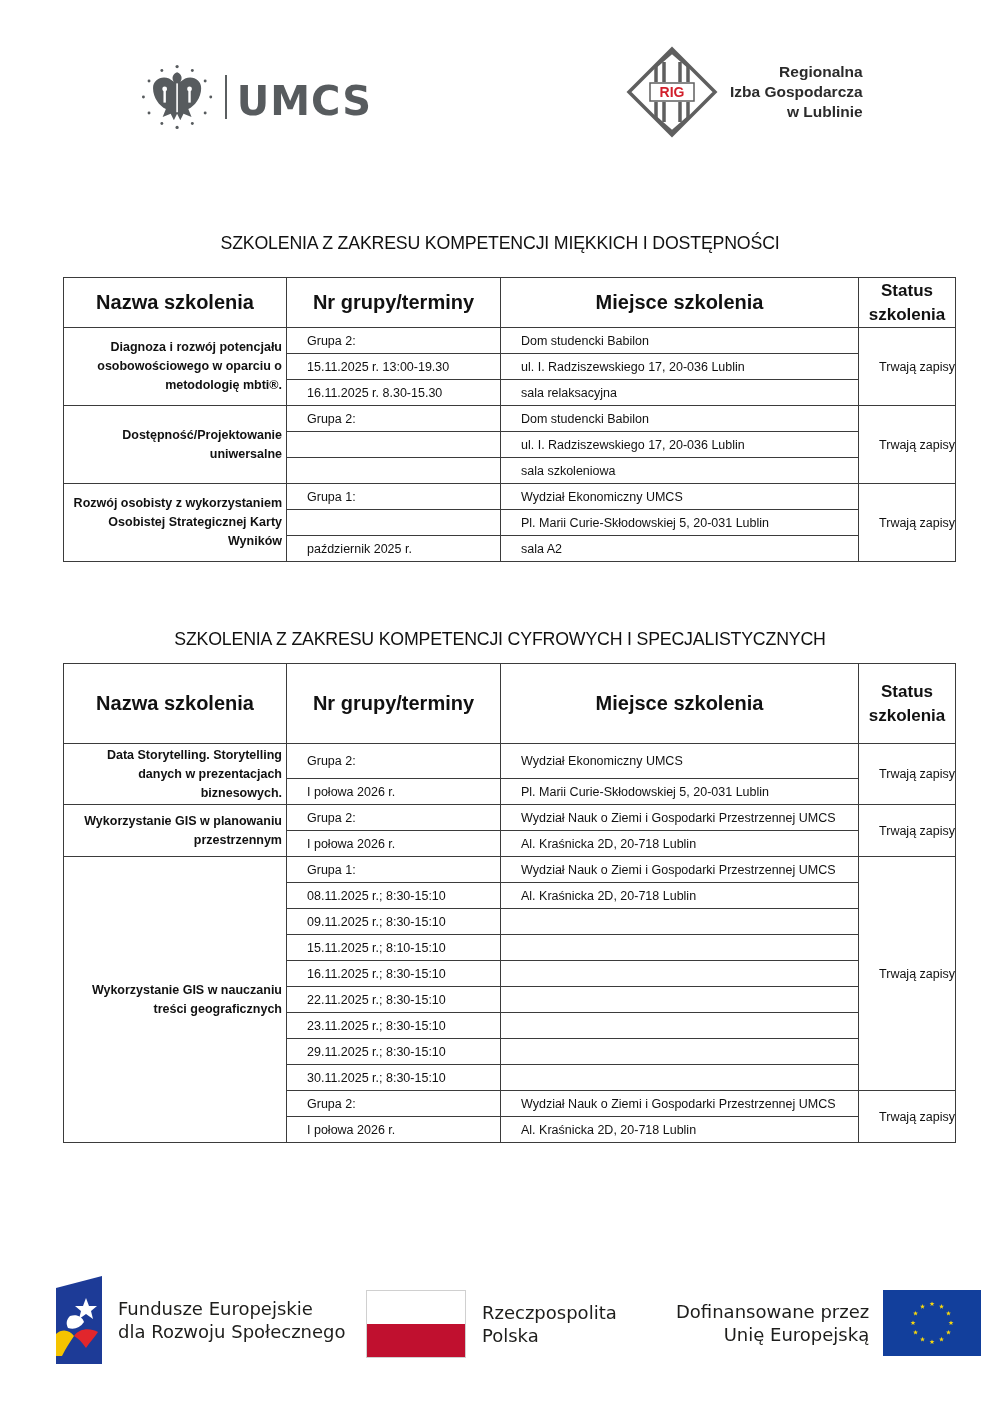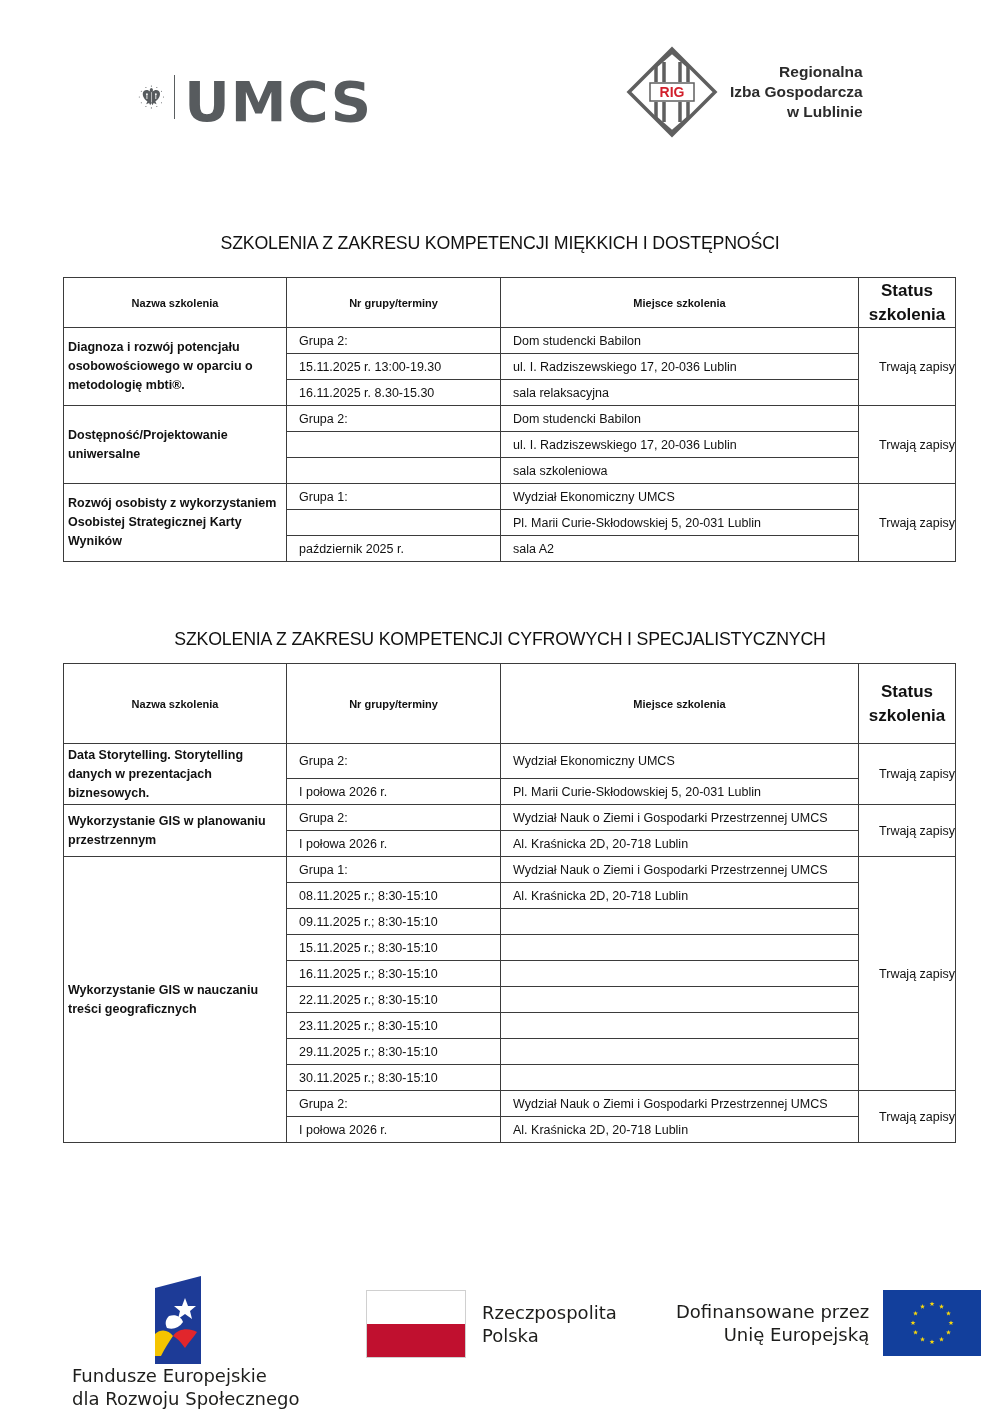--- a/index.html
+++ b/index.html
@@ -3,52 +3,52 @@
 <meta charset="utf-8">
 <style>
   html, body { margin: 0; padding: 0; background: #ffffff; }
   body { width: 1000px; height: 1414px; position: relative; overflow: hidden;
          font-family: "Liberation Sans", sans-serif; color: #111; }
 
   
   .logo-umcs { position: absolute; left: 137px; top: 52px; width: 235px; height: 90px; display: flex; align-items: center; }
   .logo-umcs svg { display: block; }
   .umcs-sep { width: 2px; height: 44px; background: #5a5e60; margin: 0 10px 0 8px; }
-  .umcs-text { font-family: "DejaVu Sans", sans-serif; font-weight: bold; font-size: 56px; color: #575b5e; letter-spacing: 1px; margin-top: 8px; }
+  .umcs-text { font-family: "DejaVu Sans", sans-serif; font-weight: bold; font-size: 40px; color: #575b5e; letter-spacing: 1px; margin-top: 8px; }
 
   .logo-rig { position: absolute; left: 626px; top: 46px; width: 270px; height: 92px; display: flex; align-items: center; }
   .rig-text { font-family: "Liberation Sans", sans-serif; font-weight: bold; color: #2b2b2b; font-size: 15.5px; line-height: 20px; text-align: right; margin-left: 12px; }
 
   
   .section-title { position: absolute; left: 0; width: 1000px; text-align: center;
                    font-family: "Liberation Sans", sans-serif; font-size: 18.5px; color: #111;
                    letter-spacing: -0.2px; transform: scaleX(0.96); }
   #title1 { top: 232px; }
   #title2 { top: 628px; }
 
   
   table.trn { position: absolute; left: 63px; width: 892px; border-collapse: collapse; table-layout: fixed; }
   #table1 { top: 277px; }
   #table2 { top: 663px; }
   table.trn col.c1 { width: 223px; }
   table.trn col.c2 { width: 214px; }
   table.trn col.c3 { width: 358px; }
   table.trn col.c4 { width: 97px; }
   table.trn th, table.trn td { border: 1px solid #3b3b3b; padding: 0; }
-  table.trn th { font-weight: bold; font-size: 11px; text-align: center; color: #111; }
+  table.trn th { font-weight: bold; font-size: 20px; text-align: center; color: #111; }
   table.trn th.status { font-size: 17px; line-height: 24px; }
   #table1 tr.head { height: 50px; }
   #table2 tr.head { height: 80px; }
   table.trn td { font-size: 12.5px; height: 25px; }
-  table.trn td.name { font-weight: bold; text-align: left; vertical-align: middle; font-size: 12.5px; line-height: 19px; padding: 0 4px; }
-  table.trn td.cell { padding-left: 12px; vertical-align: middle; white-space: nowrap; }
+  table.trn td.name { font-weight: bold; text-align: right; vertical-align: middle; font-size: 12.5px; line-height: 19px; padding: 0 4px; }
+  table.trn td.cell { padding-left: 20px; vertical-align: middle; white-space: nowrap; }
   table.trn td.status { text-align: right; vertical-align: middle; font-size: 12.5px; }
 
   
-  .f-fe { position: absolute; left: 56px; top: 1276px; display: flex; align-items: center; flex-direction: column; }
+  .f-fe { position: absolute; left: 56px; top: 1276px; display: flex; align-items: center; }
   .f-fe-text { font-family: "DejaVu Sans", sans-serif; font-size: 18px; line-height: 23px; color: #1d1d1b; margin-left: 16px; }
   .f-pl { position: absolute; left: 366px; top: 1290px; display: flex; align-items: center; }
   .pl-flag { width: 98px; height: 66px; border: 1px solid #d0d0d0; display: flex; flex-direction: column; }
   .pl-flag .w { flex: 1; background: #ffffff; }
   .pl-flag .r { flex: 1; background: #c0102f; }
   .f-pl-text { font-family: "DejaVu Sans", sans-serif; font-size: 18px; line-height: 23px; color: #1d1d1b; margin-left: 16px; }
   .f-eu { position: absolute; left: 676px; top: 1290px; display: flex; align-items: center; }
   .f-eu-text { font-family: "DejaVu Sans", sans-serif; font-size: 18px; line-height: 23px; color: #1d1d1b; text-align: right; margin-right: 14px; }
   .eu-flag { width: 98px; height: 66px; background: #123f9c; position: relative; }
 </style>
@@ -214,21 +214,21 @@
   </tr>
   <tr>
     <td class="cell">08.11.2025 r.; 8:30-15:10</td>
     <td class="cell">Al. Kraśnicka 2D, 20-718 Lublin</td>
   </tr>
   <tr>
     <td class="cell">09.11.2025 r.; 8:30-15:10</td>
     <td class="cell"></td>
   </tr>
   <tr>
-    <td class="cell">15.11.2025 r.; 8:30-15:10</td>
+    <td class="cell">15.11.2025 r.; 8:10-15:10</td>
     <td class="cell"></td>
   </tr>
   <tr>
     <td class="cell">16.11.2025 r.; 8:30-15:10</td>
     <td class="cell"></td>
   </tr>
   <tr>
     <td class="cell">22.11.2025 r.; 8:30-15:10</td>
     <td class="cell"></td>
   </tr>

